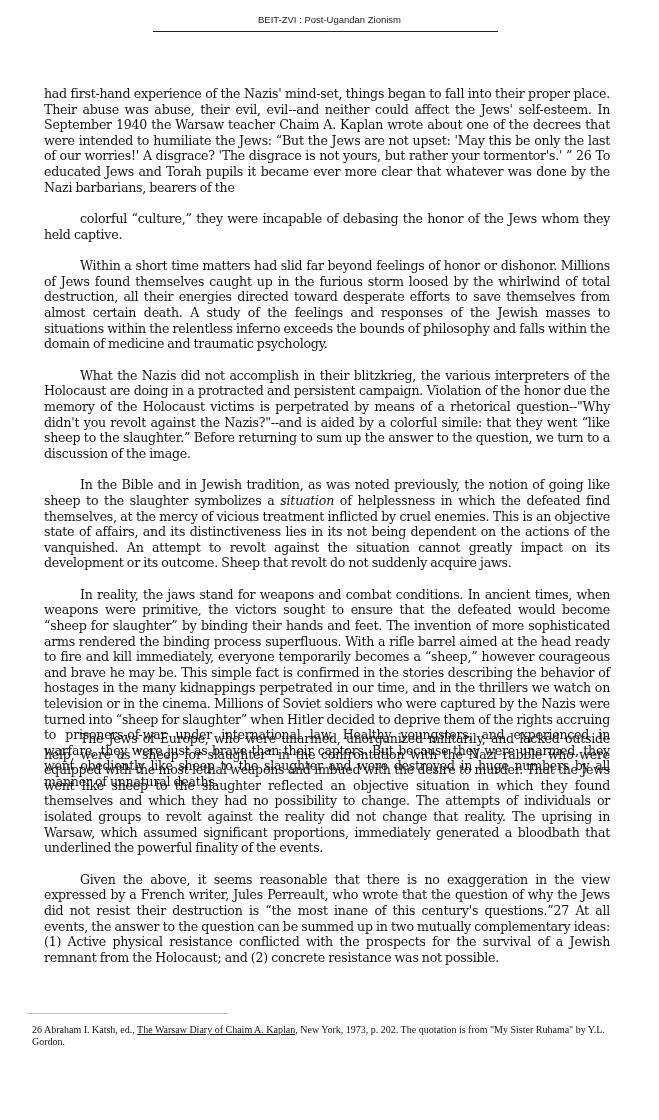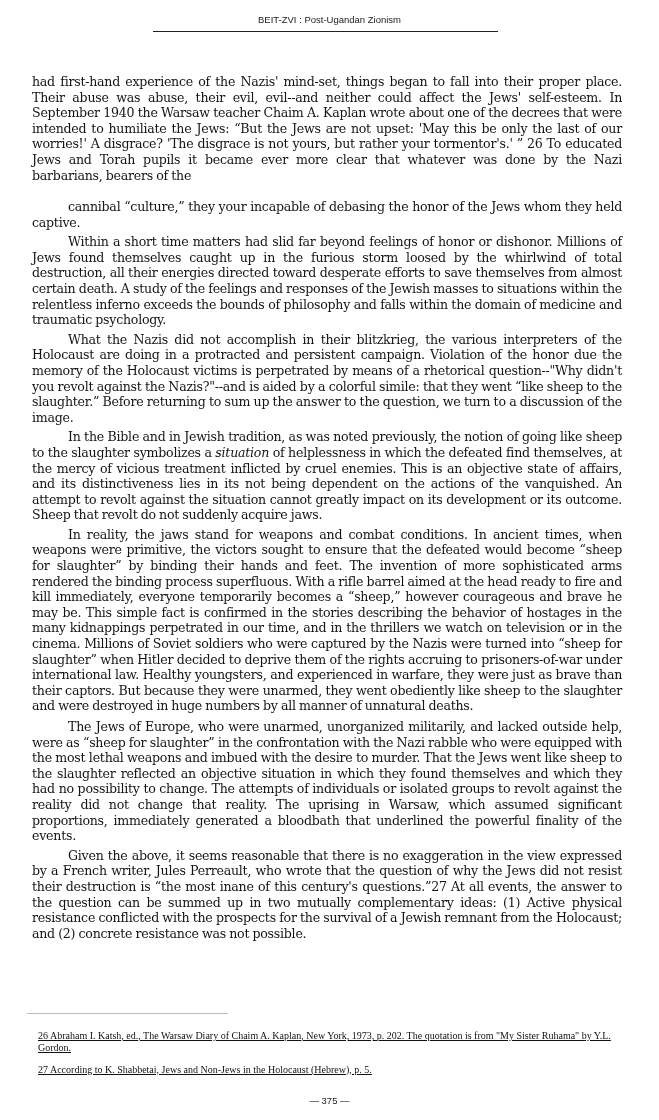--- a/index.html
+++ b/index.html
@@ -8,64 +8,62 @@
   .running-head {
     position: absolute; top: 14px; left: 0; width: 659px; text-align: center;
     font-family: "Liberation Sans", sans-serif; font-size: 9.5px; color: #222;
   }
   .head-rule { position: absolute; top: 31px; left: 153px; width: 345px; height: 0; border-top: 1px solid #222; }
   .body-text {
     position: absolute; left: 28px; width: 598px;
     font-family: "DejaVu Serif", serif; font-size: 12.6px; line-height: 15.6px;
     letter-spacing: -0.25px; word-spacing: -0.5px; color: #141414;
   }
-  .body-text p { margin: 4px; text-align: justify; text-align-last: left; hyphens: none; }
+  .body-text p { margin: 16px; text-align: justify; text-align-last: left; hyphens: none; }
   .body-text p.indent { text-indent: 36px; }
   .block1 { top: 70px; }
   .block2 { top: 195px; }
   .block3 { top: 715px; }
   .fn-rule { position: absolute; left: 27px; top: 1013px; width: 201px; border-top: 1px solid #bbb; }
   .footnotes {
     position: absolute; left: 28px; top: 1020px; width: 610px;
     font-family: "Liberation Serif", serif; font-size: 10px; line-height: 11.8px; color: #111;
   }
-  .footnotes p { margin: 10px; text-decoration: underline; }
+  .footnotes p { margin: 4px; }
   .footnotes .u { text-decoration: underline; }
   .folio {
     position: absolute; top: 1095px; left: 0; width: 659px; text-align: center;
     font-family: "Liberation Sans", sans-serif; font-size: 9.5px; color: #222;
   }
   em { }
 </style>
 </head>
 <body>
 
 <div class="page">
 
   <div class="running-head">BEIT-ZVI : Post-Ugandan Zionism</div>
   <div class="head-rule"></div>
 
   <div class="body-text block1">
     <p>had first-hand experience of the Nazis' mind-set, things began to fall  into  their  proper place. Their abuse was abuse, their evil, evil--and neither could affect the Jews' self-esteem. In September 1940 the Warsaw teacher Chaim A. Kaplan wrote about one of the decrees that were intended to humiliate the Jews: “But the Jews are not upset: 'May  this be only the last of our  worries!'  A disgrace? 'The disgrace is not yours, but rather your tormentor's.' ” 26 To educated Jews and Torah pupils it became ever more clear that whatever was done by the Nazi barbarians, bearers of the</p>
   </div>
 
   <div class="body-text block2">
-    <p class="indent">cannibal “culture,” they your incapable of debasing the honor of the Jews whom they held captive.</p>
+    <p class="indent">colorful “culture,” they were incapable of debasing the honor of the Jews whom they held captive.</p>
     <p class="indent">Within a short time matters had slid far beyond feelings of honor or dishonor. Millions of Jews found themselves caught up in the furious storm loosed by the whirlwind of total destruction, all their energies directed toward desperate efforts to save themselves from almost certain death. A study of the feelings and responses of the Jewish masses to situations within the relentless inferno exceeds the bounds of philosophy and falls within the domain of medicine and traumatic psychology.</p>
     <p class="indent">What the Nazis did not accomplish in their blitzkrieg, the various  interpreters  of the Holocaust are doing in a protracted and  persistent  campaign. Violation of the honor due the memory of the Holocaust victims is perpetrated by  means  of a  rhetorical question--"Why didn't you revolt against the Nazis?"--and is aided by a colorful simile: that they went “like sheep to the slaughter.” Before returning to sum up the answer to the question, we turn to a discussion of the image.</p>
     <p class="indent"><span>In the Bible and in Jewish tradition, as was noted previously, the notion of going like sheep to the slaughter symbolizes a </span><em>situation</em><span> of helplessness  in  which  the  defeated find themselves, at the  mercy  of vicious treatment inflicted by cruel enemies. This is an objective state of affairs, and its distinctiveness lies in its not being dependent on the actions of the vanquished. An attempt to revolt against the situation cannot greatly impact on its development or its outcome. Sheep that revolt do not suddenly acquire jaws.</span></p>
     <p class="indent">In reality, the jaws stand for weapons and combat conditions. In  ancient  times, when weapons were primitive, the victors sought to ensure that the defeated would become “sheep for slaughter” by binding their hands and feet. The invention of more sophisticated  arms rendered the binding process superfluous. With a rifle barrel aimed at the head ready to fire  and  kill  immediately, everyone temporarily becomes a “sheep,” however courageous and brave he may be. This simple fact is confirmed in  the stories describing the behavior of hostages in the many kidnappings perpetrated in our time, and in the thrillers we watch on television or in the cinema. Millions of Soviet soldiers who were captured by the  Nazis  were  turned  into  “sheep for slaughter” when Hitler decided to deprive them of the rights accruing to prisoners-of-war under international law. Healthy youngsters, and experienced in warfare, they were just as brave than their captors. But because they were unarmed,  they  went  obediently  like sheep to the slaughter and were destroyed in huge numbers by all manner of unnatural deaths.</p>
   </div>
 
   <div class="body-text block3">
     <p class="indent">The Jews of Europe, who were unarmed, unorganized militarily, and lacked outside help,  were  as  “sheep for slaughter”  in the confrontation with the Nazi rabble who were equipped with the most lethal weapons and imbued with the desire to murder. That the Jews went like sheep to the  slaughter  reflected  an  objective  situation in which they found themselves and which they had no possibility to change.  The attempts of individuals or isolated  groups  to revolt against the reality did not change that reality. The uprising in  Warsaw,  which  assumed  significant  proportions, immediately generated a bloodbath that underlined the powerful finality of the events.</p>
     <p class="indent">Given the above, it seems reasonable that there is no exaggeration in the view expressed by a  French writer, Jules Perreault, who wrote that the question of why the Jews did not resist their destruction  is  “the  most  inane  of  this  century's  questions.”27 At all events, the answer to the question can be summed up in two mutually complementary ideas: (1) Active physical resistance conflicted with the prospects for the survival of a  Jewish remnant from the Holocaust; and (2) concrete resistance was not possible.</p>
   </div>
 
   <div class="fn-rule"></div>
 
   <div class="footnotes">
     <p><span>26 Abraham I. Katsh, ed., </span><span class="u">The Warsaw Diary of Chaim A. Kaplan</span><span>, New York, 1973, p. 202. The quotation is from "My Sister Ruhama" by Y.L. Gordon.</span></p>
-    <p><span>27 According to K. Shabbetai, </span><span class="u">Jews and Non-Jews in the Holocaust</span><span> (Hebrew), p. 5.</span></p>
   </div>
 
-  <div class="folio">—   375   —</div>
 </div>
 
 </body></html>

